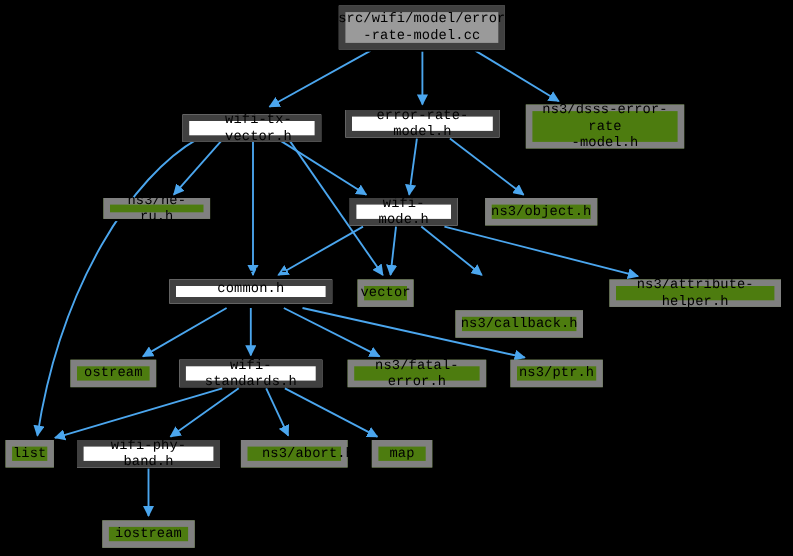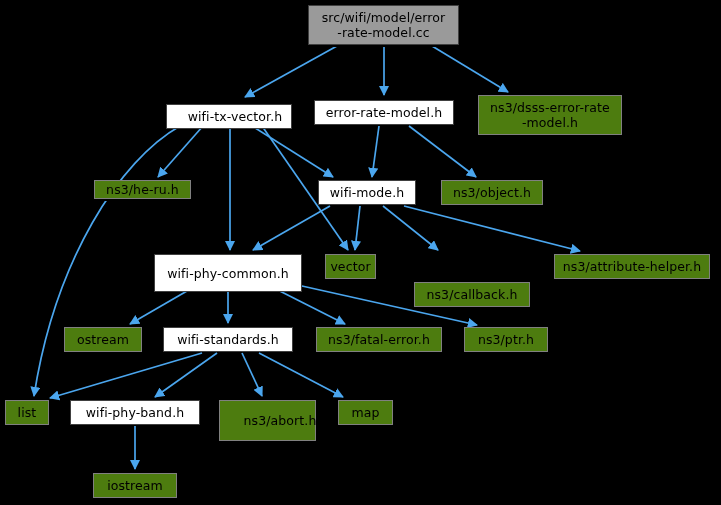--- a/index.html
+++ b/index.html
@@ -1,21 +1,21 @@
 <!DOCTYPE html>
 <html><head>
 <meta charset="utf-8">
 <style>
   html,body{margin:0;padding:0;background:#000;}
   #canvas{position:relative;width:721px;height:505px;background:#000;
           font-family:"DejaVu Sans","Liberation Sans",sans-serif;overflow:hidden;}
   #edges{position:absolute;left:0;top:0;width:721px;height:505px;}
   .node{position:absolute;box-sizing:border-box;display:flex;align-items:center;
-        justify-content:center;text-align:center;border:1px solid #0f766e;
-        font-size:12.5px;color:#000;line-height:15px;letter-spacing:.1px;}
+        justify-content:center;text-align:center;border:6px solid #0f766e;
+        font-size:12.5px;color:#000;line-height:15px;letter-spacing:.1px;font-family:Liberation Mono, monospace;}
   .node.white{background:#ffffff;border-color:#404040;}
   .node.gray{background:#4d7c0f;border-color:#808080;box-shadow:2px 2px 0 0 #000;}
   .node.root{background:#9a9a9a;border-color:#404040;box-shadow:2px 2px 0 0 #000;}
   .node span{display:block;padding:0 4px;white-space:pre-line;}
 </style>
 </head>
 <body>
 
 <div id="canvas" style="background: rgb(0, 0, 0);">
   <svg id="edges" viewBox="0 0 721 505" xmlns="http://www.w3.org/2000/svg">
@@ -64,21 +64,21 @@
     </div>
     <div class="node gray" style="left: 94px; top: 180px; width: 97px; height: 19px;">
       <span>ns3/he-ru.h</span>
     </div>
     <div class="node white" style="left: 318px; top: 180px; width: 98px; height: 25px;">
       <span>wifi-mode.h</span>
     </div>
     <div class="node gray" style="left: 441px; top: 180px; width: 102px; height: 25px;">
       <span>ns3/object.h</span>
     </div>
-    <div class="node white" style="left: 154px; top: 254px; width: 148px; height: 38px;">
+    <div class="node white" style="left: 154px; top: 254px; width: 148px; height: 22px; align-items: flex-end;">
       <span>wifi-phy-common.h</span>
     </div>
     <div class="node gray" style="left: 325px; top: 254px; width: 51px; height: 25px;">
       <span>vector</span>
     </div>
     <div class="node gray" style="left: 414px; top: 254px; width: 116px; height: 25px; margin-top: 28px;">
       <span>ns3/callback.h</span>
     </div>
     <div class="node gray" style="left: 554px; top: 254px; width: 156px; height: 25px;">
       <span>ns3/attribute-helper.h</span>
@@ -94,21 +94,21 @@
     </div>
     <div class="node gray" style="left: 464px; top: 327px; width: 84px; height: 25px; align-items: center;">
       <span>ns3/ptr.h</span>
     </div>
     <div class="node gray" style="left: 5px; top: 400px; width: 44px; height: 25px;">
       <span>list</span>
     </div>
     <div class="node white" style="left: 70px; top: 400px; width: 130px; height: 25px;">
       <span>wifi-phy-band.h</span>
     </div>
-    <div class="node gray" style="left: 219px; top: 400px; width: 97px; height: 41px; padding-left: 25px;">
+    <div class="node gray" style="left: 219px; top: 400px; width: 97px; height: 25px; padding-left: 25px;">
       <span>ns3/abort.h</span>
     </div>
     <div class="node gray" style="left: 338px; top: 400px; width: 55px; height: 25px;">
       <span>map</span>
     </div>
     <div class="node gray" style="left: 93px; top: 473px; width: 84px; height: 25px; text-align: right;">
       <span>iostream</span>
     </div>
   </div>
 

